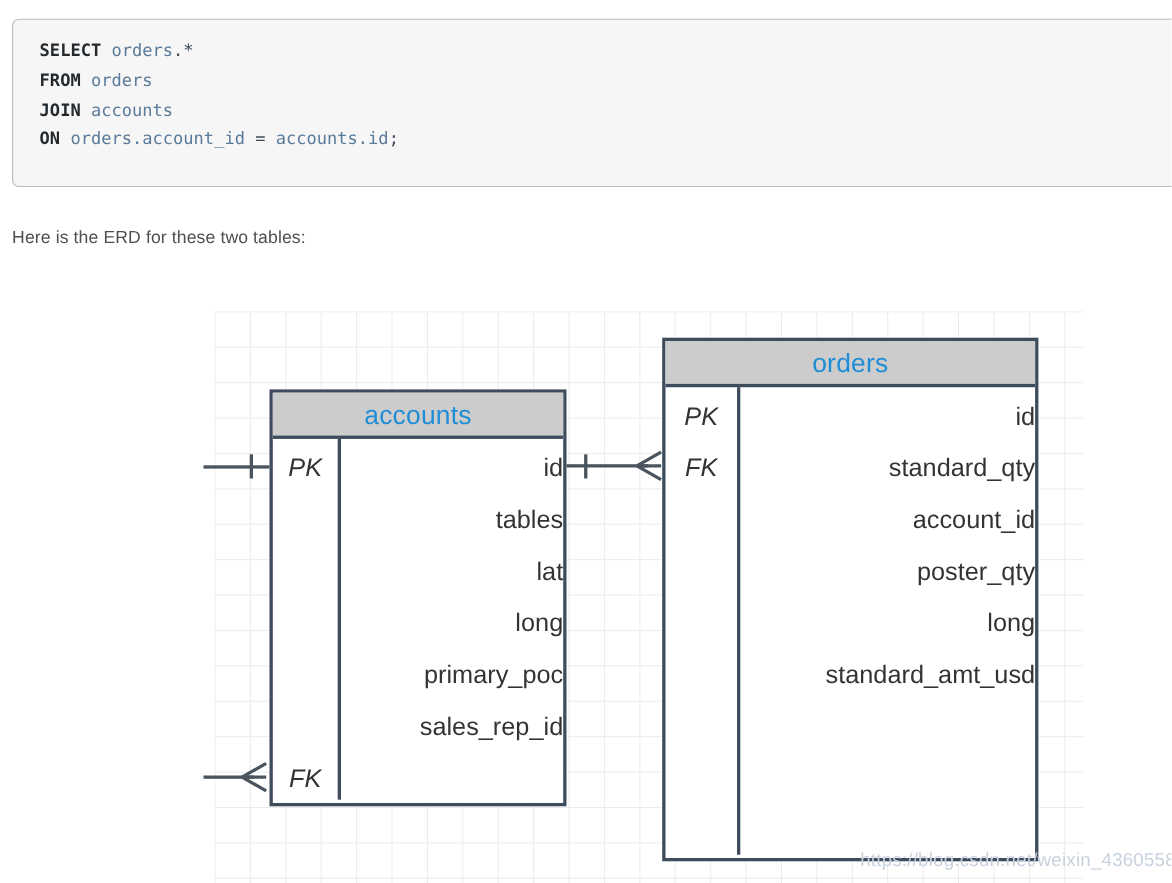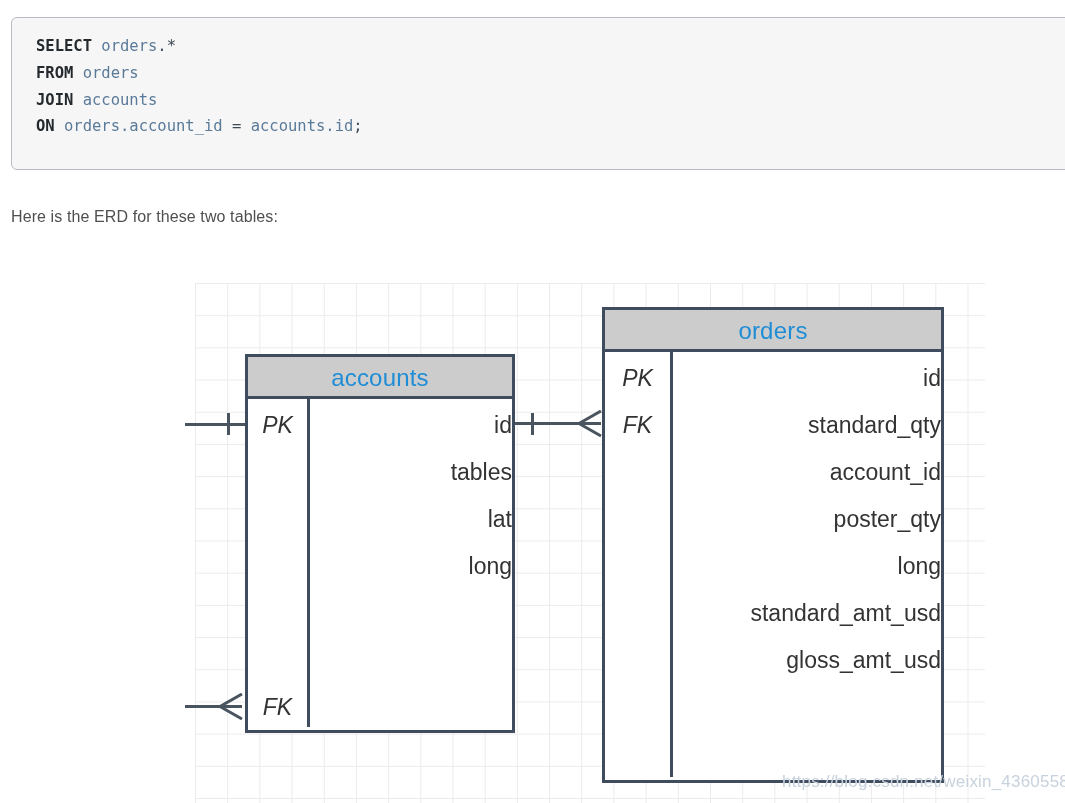--- a/index.html
+++ b/index.html
@@ -191,20 +191,22 @@
           <div class="row">&nbsp;</div>
           <div class="row">&nbsp;</div>
           <div class="row">&nbsp;</div>
           <div class="row">FK</div>
         </div>
       <div class="field-col" id="acc-fields">
           <div class="row">id</div>
           <div class="row">tables</div>
           <div class="row">lat</div>
           <div class="row">long</div>
+          <div class="row">primary_poc</div>
+          <div class="row">sales_rep_id</div>
         </div>
     </div>
   </div>
 
   <div class="entity" id="orders-entity">
     <div class="entity-header">orders</div>
     <div class="entity-body">
       <div class="key-col" id="ord-keys">
           <div class="row">PK</div>
           <div class="row">FK</div>
@@ -216,20 +218,19 @@
           <div class="row">&nbsp;</div>
           <div class="row">&nbsp;</div>
         </div>
       <div class="field-col" id="ord-fields">
           <div class="row">id</div>
           <div class="row">standard_qty</div>
           <div class="row">account_id</div>
           <div class="row">poster_qty</div>
           <div class="row">long</div>
           <div class="row">standard_amt_usd</div>
-          <div class="row">gloss_amt_usd</div>
         </div>
     </div>
   </div>
 
 </div>
 
 <div class="watermark">https://blog.csdn.net/weixin_43605586</div>
 
 </body></html>

